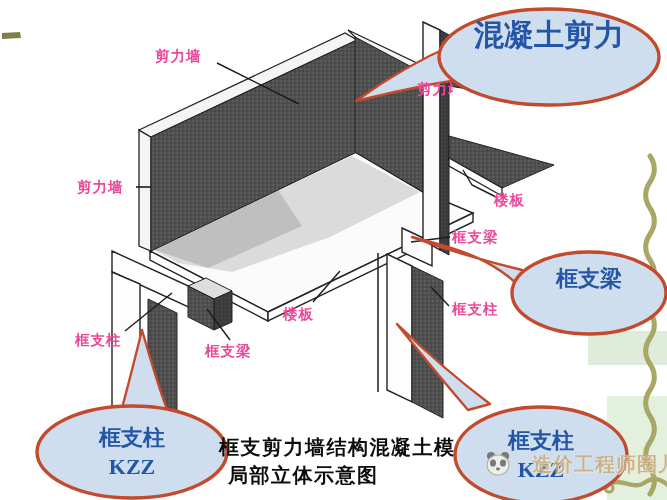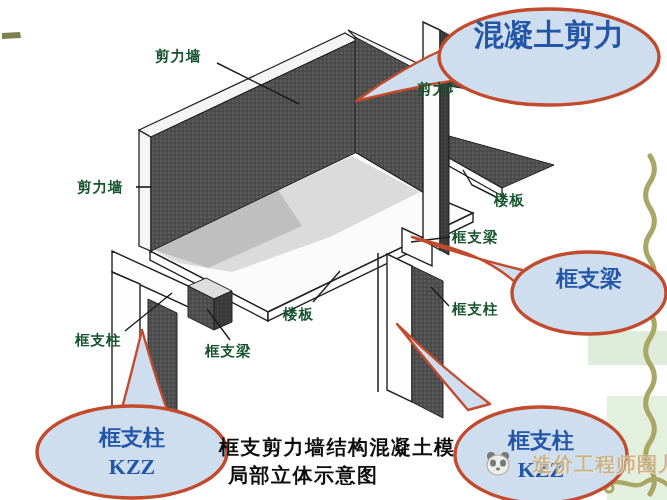--- a/index.html
+++ b/index.html
@@ -1,19 +1,19 @@
 <!DOCTYPE html>
 <html><head>
 <meta charset="utf-8">
 <style>
   html,body{margin:0;padding:0;}
   body{background:#9a9a9a;font-family:"Liberation Serif",serif;}
   .slide{position:relative;width:667px;height:500px;background:#ffffff;overflow:hidden;margin:0 auto;}
   .slide svg.art{position:absolute;left:0;top:0;}
-  .lbl{position:absolute;font-weight:bold;font-size:14.5px;color:#14532d;white-space:nowrap;letter-spacing:1px;}
+  .lbl{position:absolute;font-weight:bold;font-size:14.5px;color:#ec4899;white-space:nowrap;letter-spacing:1px;}
   .lbl-clip{width:36px;height:17px;overflow:hidden;}
   .callout{position:absolute;text-align:center;font-weight:bold;color:#2456a8;line-height:1.32;}
   .callout .cline{display:block;}
   .co-big{font-size:30px;}
   .co-med{font-size:22px;}
   .title-line{position:absolute;font-weight:bold;font-size:20px;color:#0d0d0d;letter-spacing:1.5px;white-space:nowrap;}
   .watermark{position:absolute;left:483px;top:450px;display:flex;align-items:center;gap:19px;opacity:0.85;}
   .watermark .wm-text{font-size:20px;font-weight:bold;color:#c5ad80;letter-spacing:1px;white-space:nowrap;
      text-shadow:0 0 1px #fffdf6, 1px 1px 0 #efe4cc;}
 </style>

